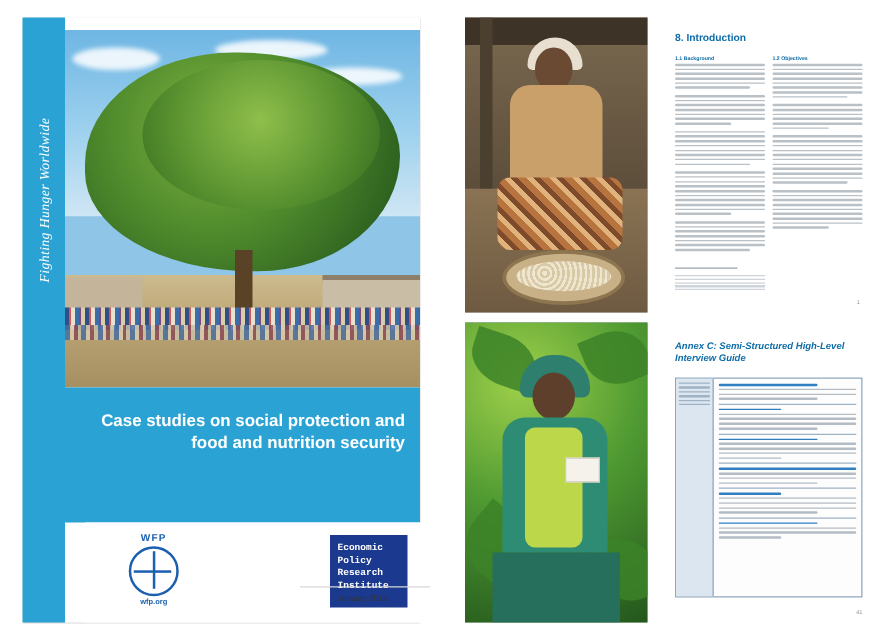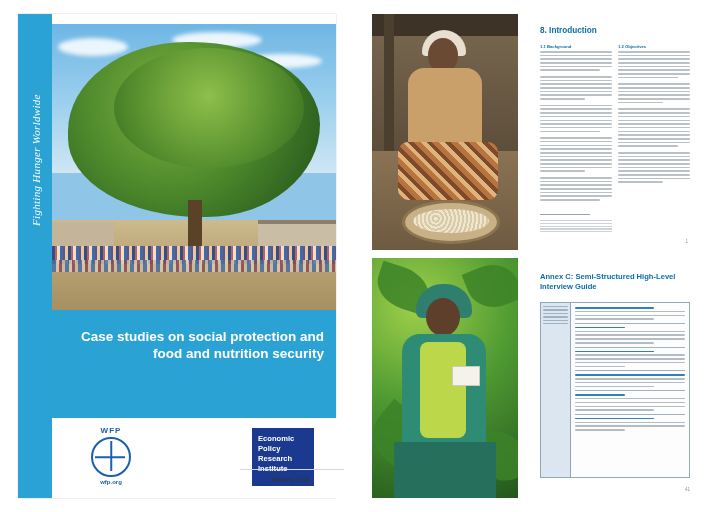--- a/index.html
+++ b/index.html
@@ -33,30 +33,30 @@
   .roof{position:absolute;left:206px;top:196px;width:78px;height:6px;background:#8d7f69;}
   .crowd{position:absolute;left:0;top:222px;width:100%;height:18px;
     background:repeating-linear-gradient(90deg,#2f4f86 0 3px,#cf5a5a 3px 5px,#e8e2d2 5px 8px,#3b6ea8 8px 11px,#7a4a7e 11px 13px,#d8cfa8 13px 16px);}
   .crowd2{position:absolute;left:0;top:236px;width:100%;height:12px;
     background:repeating-linear-gradient(90deg,#4a6ea0 0 4px,#d9cdae 4px 7px,#8b4a55 7px 10px,#c9c1a5 10px 13px);opacity:.85;}
 
   .titleband{position:absolute;left:0;top:296px;width:284px;height:108px;background:#2aa3d4;text-align:right;}
   .title{position:absolute;left:22px;top:18px;width:250px;color:#ffffff;font-size:13.5px;font-weight:bold;line-height:17px;}
   .subtitle{position:absolute;left:22px;top:66px;width:250px;color:#ffffff;font-size:8.6px;line-height:12px;}
 
-  .logos{position:absolute;left:4px;top:404px;width:284px;height:80px;background:#ffffff;}
+  .logos{position:absolute;left:16px;top:404px;width:284px;height:80px;background:#ffffff;}
   .wfp{position:absolute;left:24px;top:8px;width:62px;height:62px;text-align:center;color:#1b5fae;}
   .wfp-top{font-size:8px;font-weight:bold;letter-spacing:1px;}
   .wfp-globe{margin:2px auto 0;width:36px;height:36px;border-radius:50%;border:2px solid #1b5fae;position:relative;}
   .wfp-globe:before{content:"";position:absolute;left:50%;top:2px;width:1.5px;height:30px;background:#1b5fae;transform:translateX(-50%);}
   .wfp-globe:after{content:"";position:absolute;top:50%;left:2px;width:30px;height:1.5px;background:#1b5fae;transform:translateY(-50%);}
   .wfp-url{font-size:6px;font-weight:bold;margin-top:2px;}
   .coe{position:absolute;left:96px;top:24px;width:96px;color:#1b5fae;font-size:7.6px;font-weight:bold;line-height:10px;}
   .ifpri{position:absolute;left:196px;top:10px;width:62px;height:58px;background:#1b3a8f;color:#ffffff;
-    font-family:Liberation Sans, sans-serif;font-size:7.6px;font-weight:bold;line-height:10px;padding:6px 0 0 6px;box-sizing:border-box;}
+    font-family:Liberation Mono, monospace;font-size:7.6px;font-weight:bold;line-height:10px;padding:6px 0 0 6px;box-sizing:border-box;}
   .coverdate{position:absolute;left:196px;top:462px;width:84px;text-align:center;font-size:6.5px;color:#333;}
   .datebox{position:absolute;left:188px;top:455px;width:104px;height:18px;border-top:1px solid #d8d8d8;}
 
   
   .photo2{position:absolute;left:372px;top:14px;width:146px;height:236px;overflow:hidden;background:#6b5a45;}
   .p2-wall{position:absolute;left:0;top:0;width:100%;height:58%;background:linear-gradient(#7a6950,#5d4e3b);}
   .p2-roofline{position:absolute;left:0;top:0;width:100%;height:22px;background:#3d3327;}
   .p2-post{position:absolute;left:12px;top:0;width:10px;height:160px;background:#4b3f30;}
   .p2-floor{position:absolute;left:0;top:58%;width:100%;height:42%;background:linear-gradient(#8a7354,#6e5a41);}
   .p2-person-head{position:absolute;left:56px;top:24px;width:30px;height:34px;border-radius:50% 50% 46% 46%;background:#6a4a33;}
@@ -94,21 +94,21 @@
   .ln{height:1.6px;background:#b9c0c6;margin-bottom:2.1px;border-radius:1px;}
   .ln.s{width:62%;}
   .ln.m{width:84%;}
   .rfooter{position:absolute;left:10px;top:206px;width:72px;}
   .rfn{height:1.2px;background:#cdd3d8;margin-bottom:1.6px;}
   .rfline{position:absolute;left:10px;top:200px;width:50px;height:1px;background:#9aa3aa;}
   .rpnum{position:absolute;right:10px;bottom:6px;font-size:4.5px;color:#8b949b;}
 
   
   .apage{position:absolute;left:530px;top:258px;width:168px;height:240px;background:#ffffff;}
-  .atitle{position:absolute;left:10px;top:14px;width:150px;font-size:7.6px;font-weight:bold;color:#0e6ca8;line-height:10px;}
+  .atitle{position:absolute;left:10px;top:14px;width:150px;font-size:7.6px;font-weight:bold;color:#0e6ca8;line-height:10px;font-style:italic;}
   .atable{position:absolute;left:10px;top:44px;width:150px;height:176px;border:1px solid #8fa7bc;box-sizing:border-box;background:#fdfdfd;}
   .acolhead{position:absolute;left:0;top:0;width:30px;height:100%;background:#dbe6f0;border-right:1px solid #8fa7bc;box-sizing:border-box;padding:3px 2px;}
   .acell-ln{height:1.4px;background:#9fb2c4;margin-bottom:2px;border-radius:1px;}
   .abody{position:absolute;left:30px;top:0;right:0;height:100%;padding:4px 4px;box-sizing:border-box;}
   .abl{height:1.5px;background:#b3bcc4;margin-bottom:2.3px;border-radius:1px;}
   .abl.blue{background:#2f7fc1;}
   .abl.short{width:45%;}
   .abl.mid{width:72%;}
   .arow-sep{height:1px;background:#9fb2c4;margin:3px 0;}
   .apnum{position:absolute;right:8px;bottom:6px;font-size:4.5px;color:#8b949b;}

